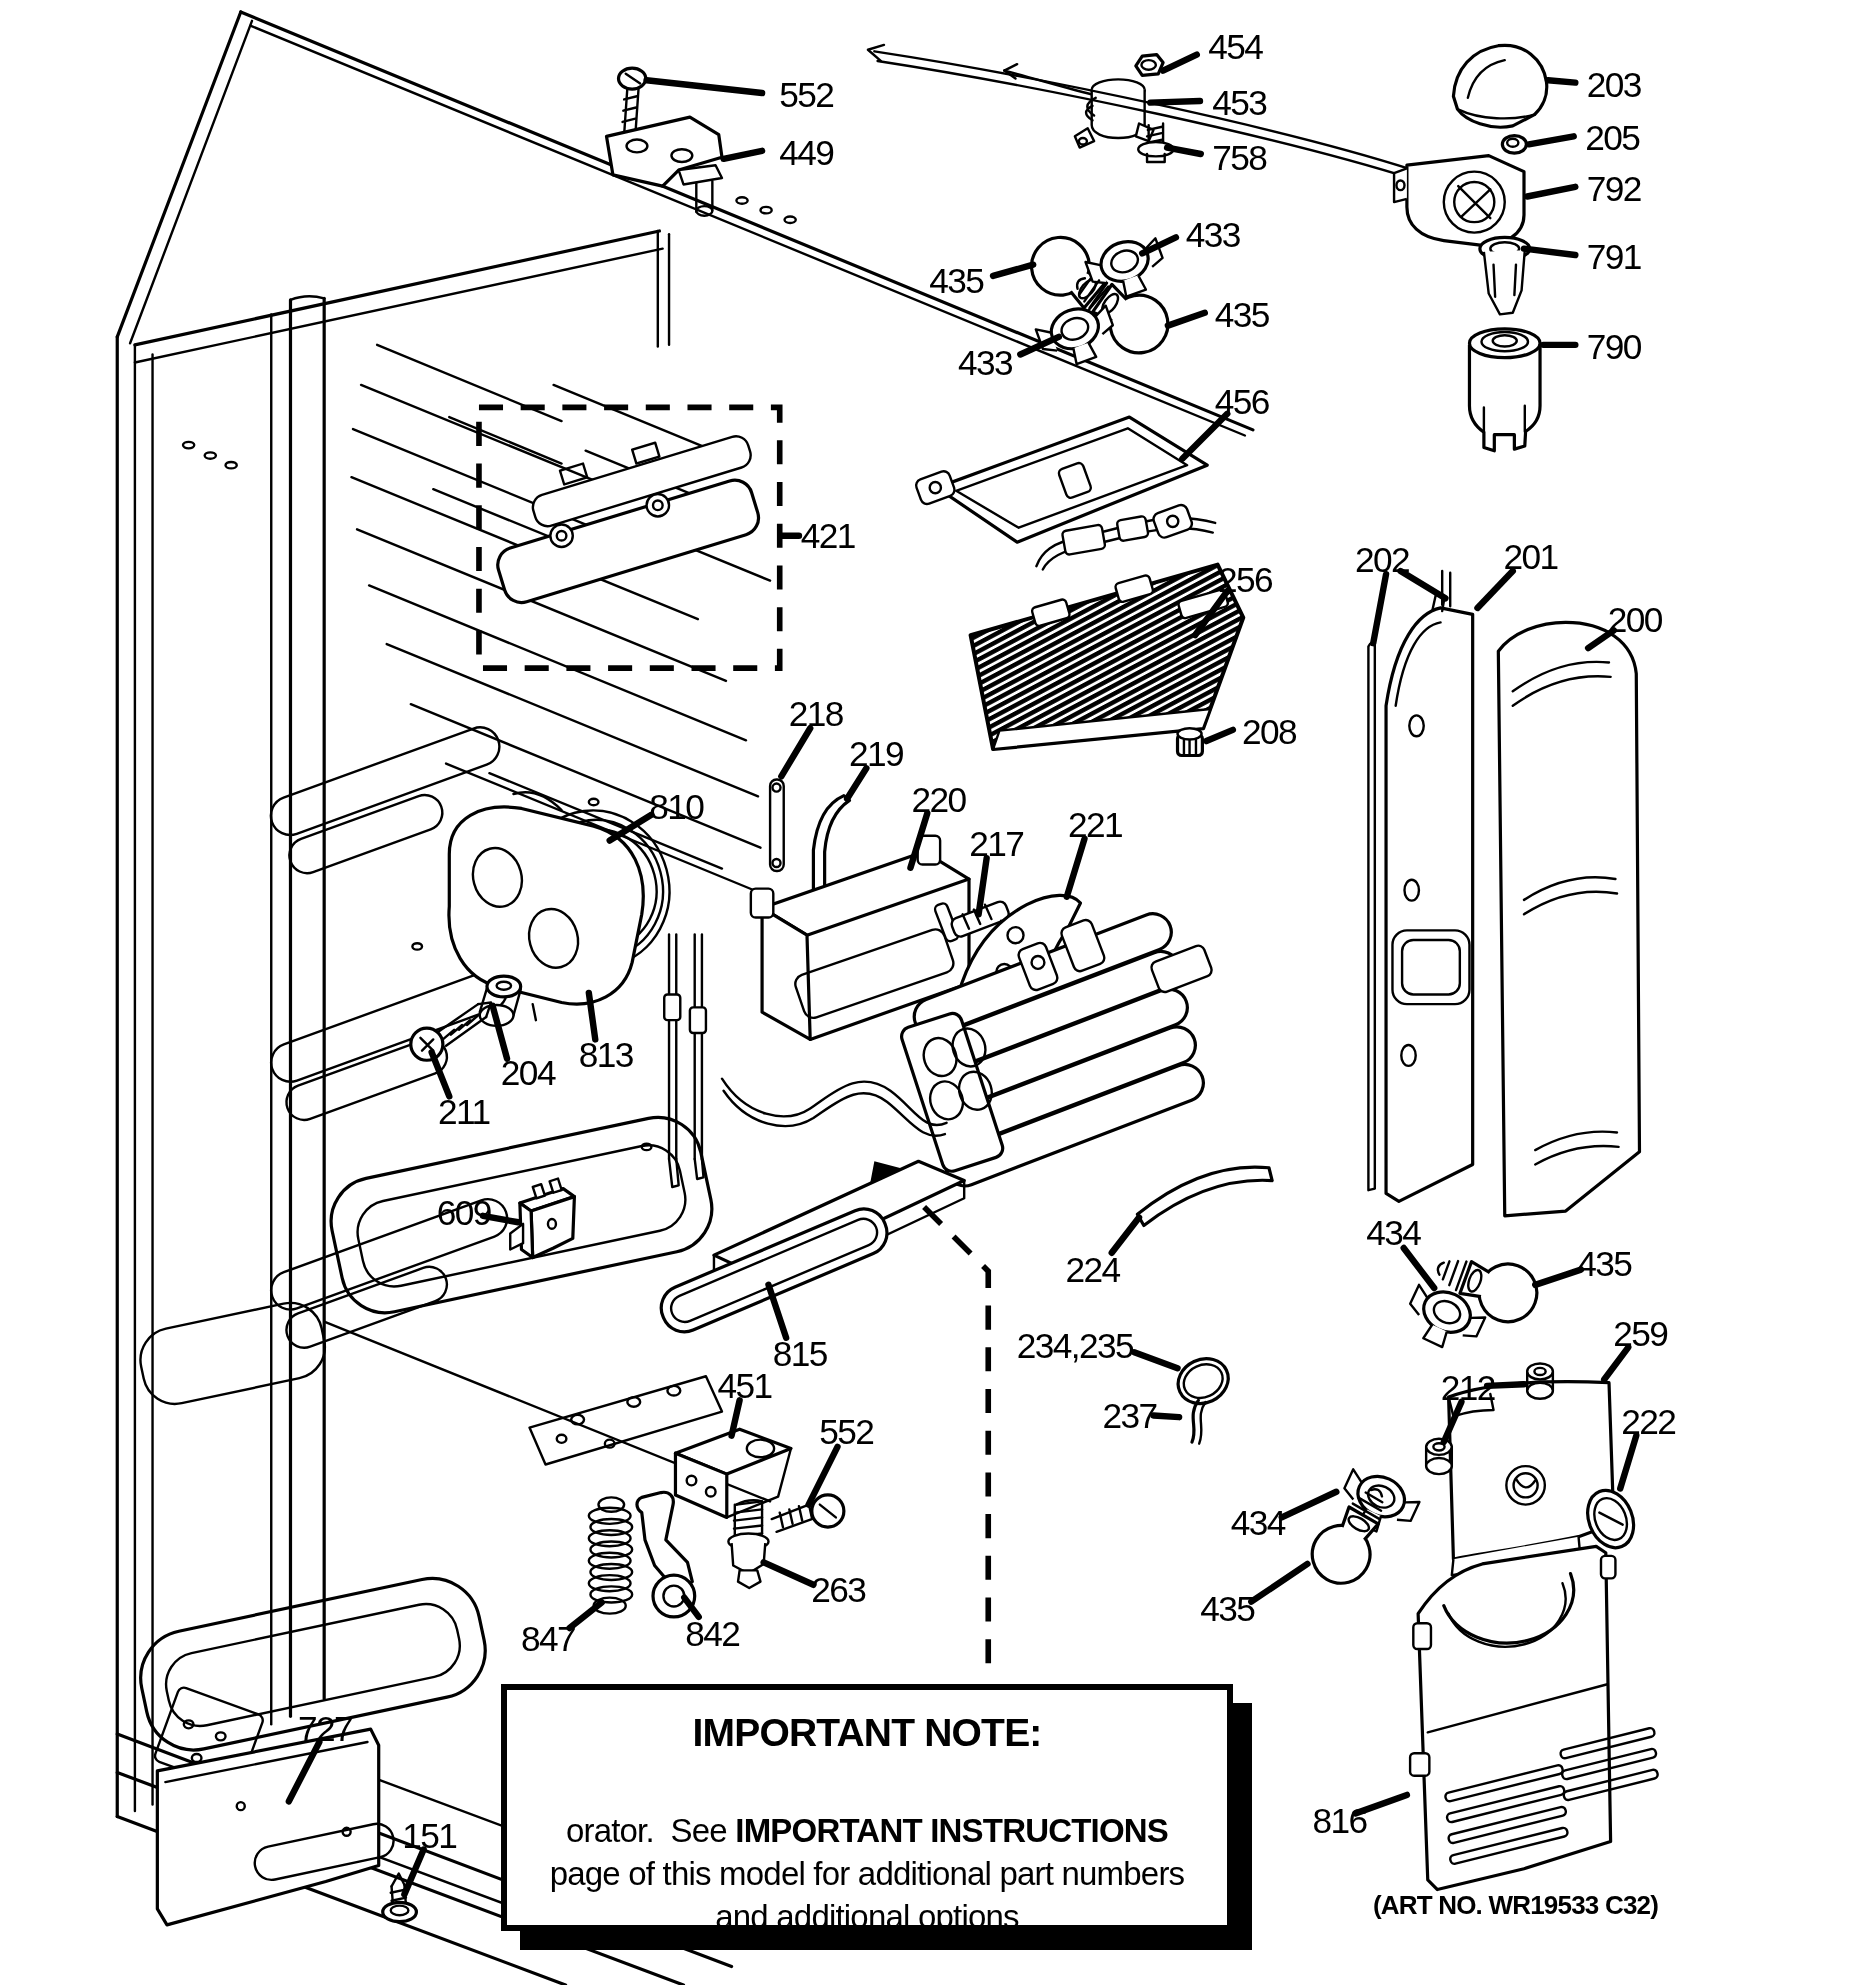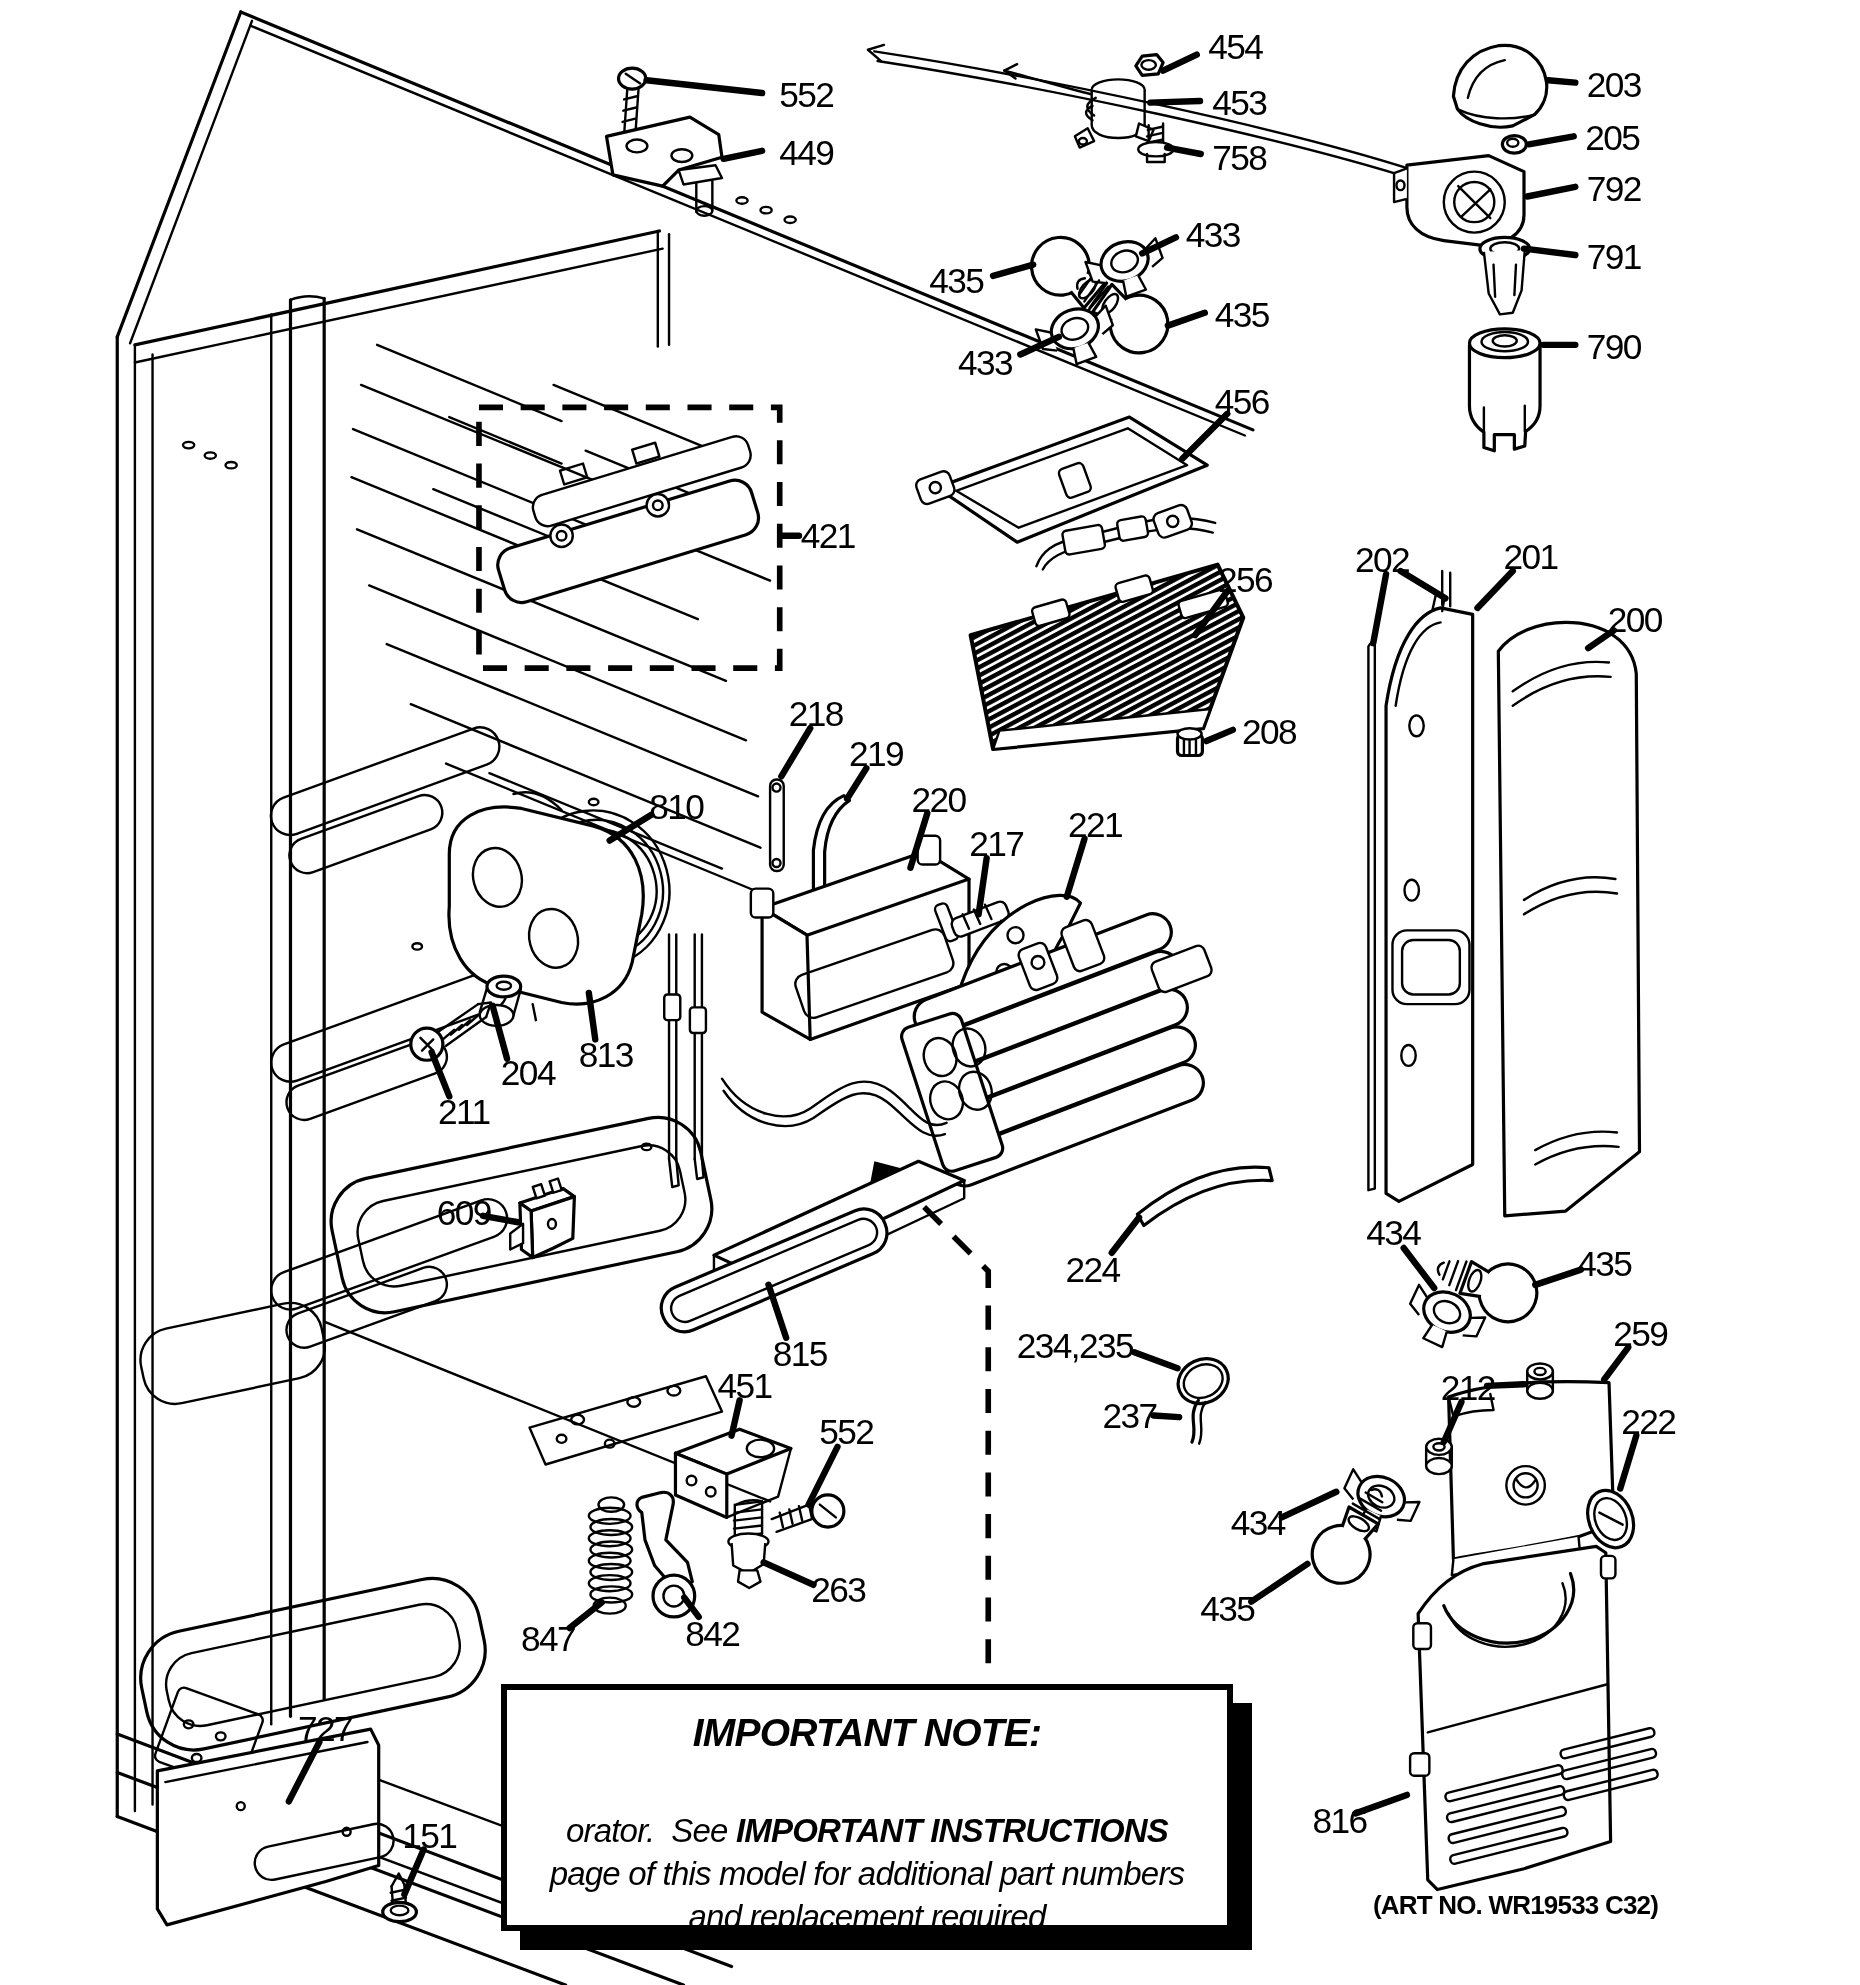--- a/index.html
+++ b/index.html
@@ -10,21 +10,21 @@
   .ln2{fill:none;stroke:#000;stroke-width:3;stroke-linecap:round;stroke-linejoin:round;}
   .fw{fill:#fff;stroke:#000;stroke-width:4;stroke-linejoin:round;}
   .fw2{fill:#fff;stroke:#000;stroke-width:3;stroke-linejoin:round;}
   .dash{fill:none;stroke:#000;stroke-width:7;stroke-dasharray:30 22;}
   .leader{stroke:#000;stroke-width:8;stroke-linecap:round;}
   .callout-label{font:44px "Liberation Sans",sans-serif;letter-spacing:-2px;fill:#000;
                  text-anchor:middle;dominant-baseline:central;}
   .blk{fill:#000;stroke:none;}
   
   .note-box{position:absolute;left:501px;top:1684px;width:720px;height:235px;background:#fff;
-            border:6.4px solid #000;box-shadow:19px 19px 0 #000;text-align:center;z-index:5;font-style:italic;}
+            border:6.4px solid #000;box-shadow:19px 19px 0 #000;text-align:center;z-index:5;}
   .note-title{font-size:39px;font-weight:bold;margin-top:21px;letter-spacing:-0.8px;}
   .note-body{font-size:33px;line-height:43px;margin-top:11.2px;letter-spacing:-0.8px;}
   .note-bold{font-weight:bold;}
   .artno{position:absolute;left:1323px;top:1890px;width:385px;text-align:center;
          font-size:26px;font-weight:bold;letter-spacing:-0.8px;z-index:6;}
 </style>
 </head>
 <body>
 
 <div class="stage">
@@ -609,20 +609,20 @@
         <text x="1670" y="2270" class="callout-label">816</text>
       </g>
 </svg>
 
 <div class="note-box">
   <div class="note-title">IMPORTANT NOTE:</div>
   <div class="note-body">
     <br>
     <span>orator.&nbsp; See </span><span class="note-bold">IMPORTANT INSTRUCTIONS</span><br>
     <span>page of this model for additional part numbers</span><br>
-    <span>and replacement required</span>
+    <span>and additional options</span>
   </div>
 </div>
 
 <div class="artno">(ART NO. WR19533 C32)</div>
 
 </div>
 
 
 </body></html>

